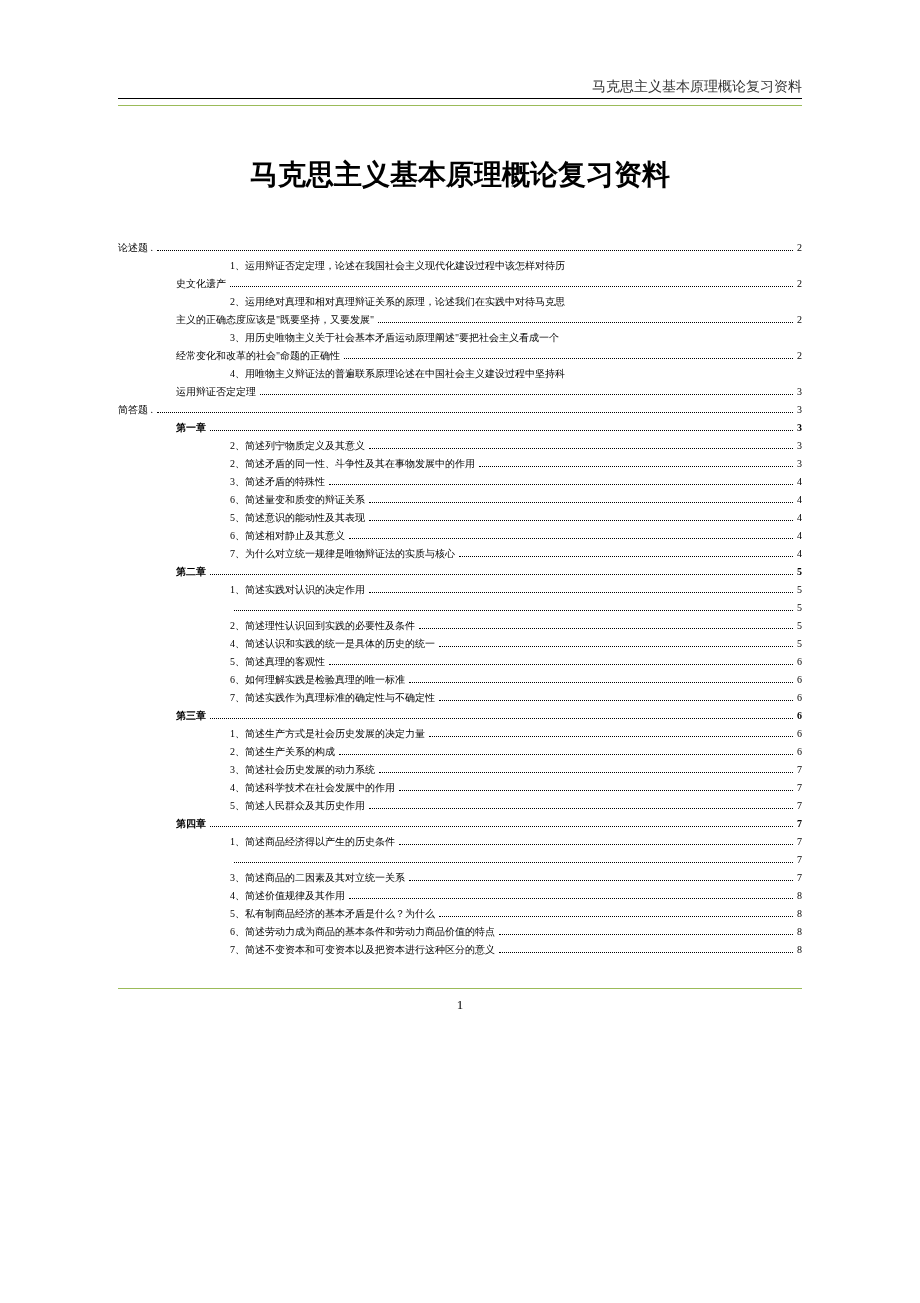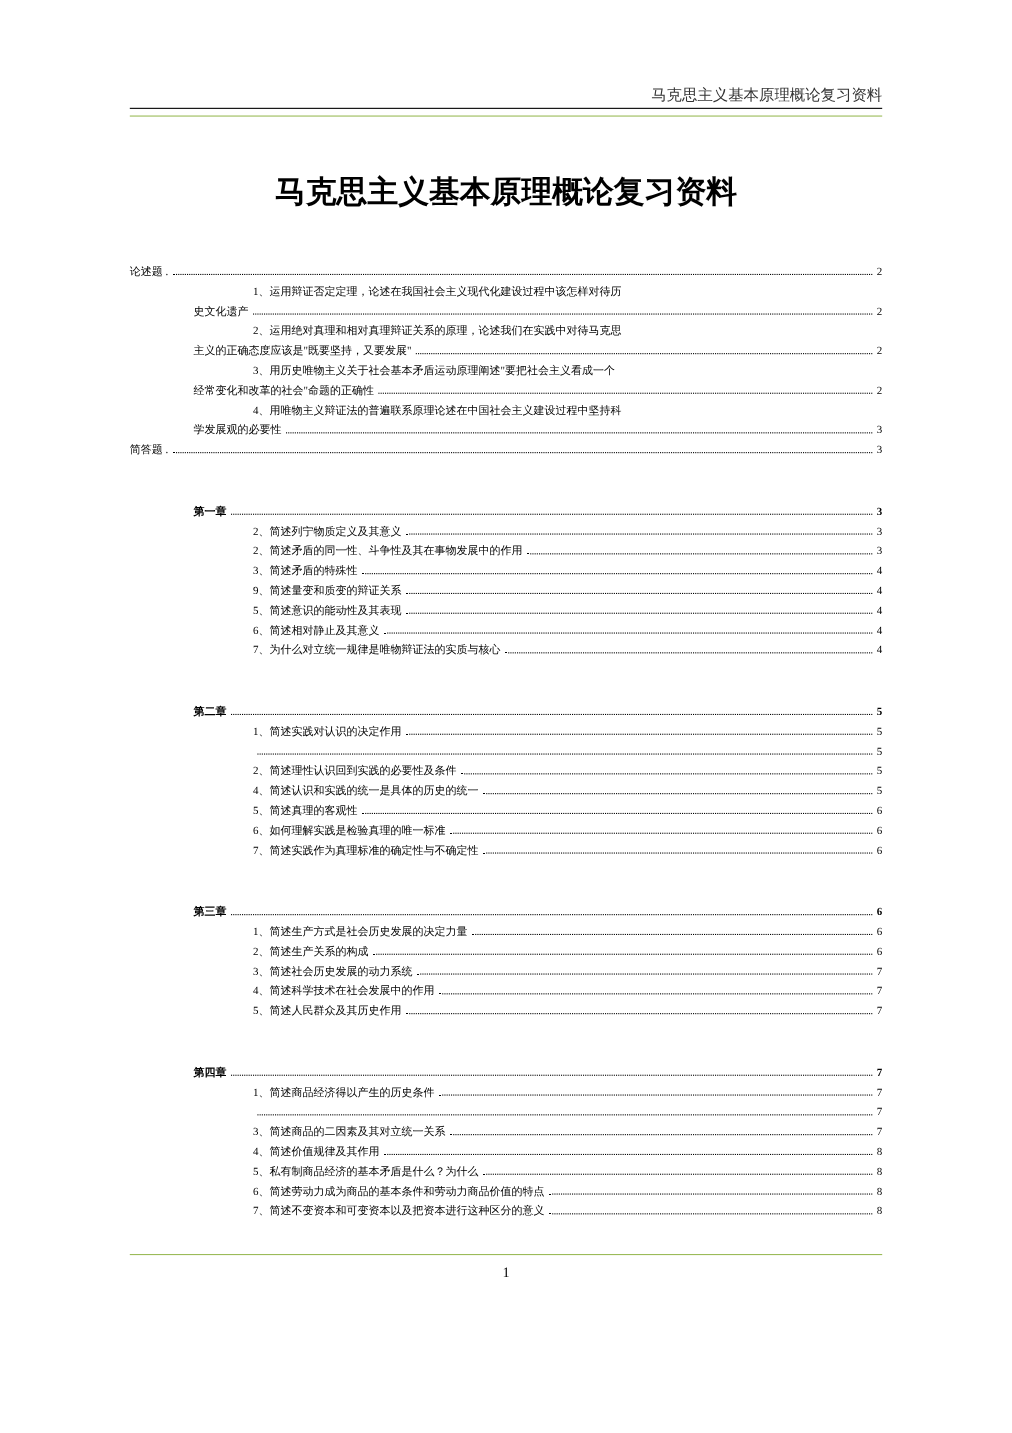--- a/index.html
+++ b/index.html
@@ -60,21 +60,21 @@
     .lvl2 { margin-left: 112px; }
     .footer-line {
       border-top: 1.5px solid #9bbb59;
       margin-top: 30px;
       margin-bottom: 8px;
     }
     .footer-num {
       text-align: center;
       font-size: 13px;
     }
-    .bold { font-weight: bold; margin-top: 38px; }
+    .bold { font-weight: bold; }
   </style>
 </head>
 <body>
 
 <div class="page">
   <div class="header-right">马克思主义基本原理概论复习资料</div>
   <div class="header-line"></div>
   <div class="header-line2"></div>
 
   <h1 class="title">马克思主义基本原理概论复习资料</h1>
@@ -106,21 +106,21 @@
       </div>
       <div class="toc-line lvl1">
         <span class="toc-text">经常变化和改革的社会"命题的正确性</span>
         <span class="toc-dots"></span>
         <span class="toc-page">2</span>
       </div>
       <div class="toc-line lvl2">
         <span class="toc-text">4、用唯物主义辩证法的普遍联系原理论述在中国社会主义建设过程中坚持科</span>
       </div>
       <div class="toc-line lvl1">
-        <span class="toc-text">学发展观的必要性</span>
+        <span class="toc-text">运用辩证否定定理</span>
         <span class="toc-dots"></span>
         <span class="toc-page">3</span>
       </div>
       <div class="toc-line lvl0">
         <span class="toc-text">简答题 .</span>
         <span class="toc-dots"></span>
         <span class="toc-page">3</span>
       </div>
       <div class="toc-line lvl1">
         <span class="toc-text bold">第一章</span>
@@ -136,21 +136,21 @@
         <span class="toc-text">2、简述矛盾的同一性、斗争性及其在事物发展中的作用</span>
         <span class="toc-dots"></span>
         <span class="toc-page">3</span>
       </div>
       <div class="toc-line lvl2">
         <span class="toc-text">3、简述矛盾的特殊性</span>
         <span class="toc-dots"></span>
         <span class="toc-page">4</span>
       </div>
       <div class="toc-line lvl2">
-        <span class="toc-text">9、简述量变和质变的辩证关系</span>
+        <span class="toc-text">6、简述量变和质变的辩证关系</span>
         <span class="toc-dots"></span>
         <span class="toc-page">4</span>
       </div>
       <div class="toc-line lvl2">
         <span class="toc-text">5、简述意识的能动性及其表现</span>
         <span class="toc-dots"></span>
         <span class="toc-page">4</span>
       </div>
       <div class="toc-line lvl2">
         <span class="toc-text">6、简述相对静止及其意义</span>

